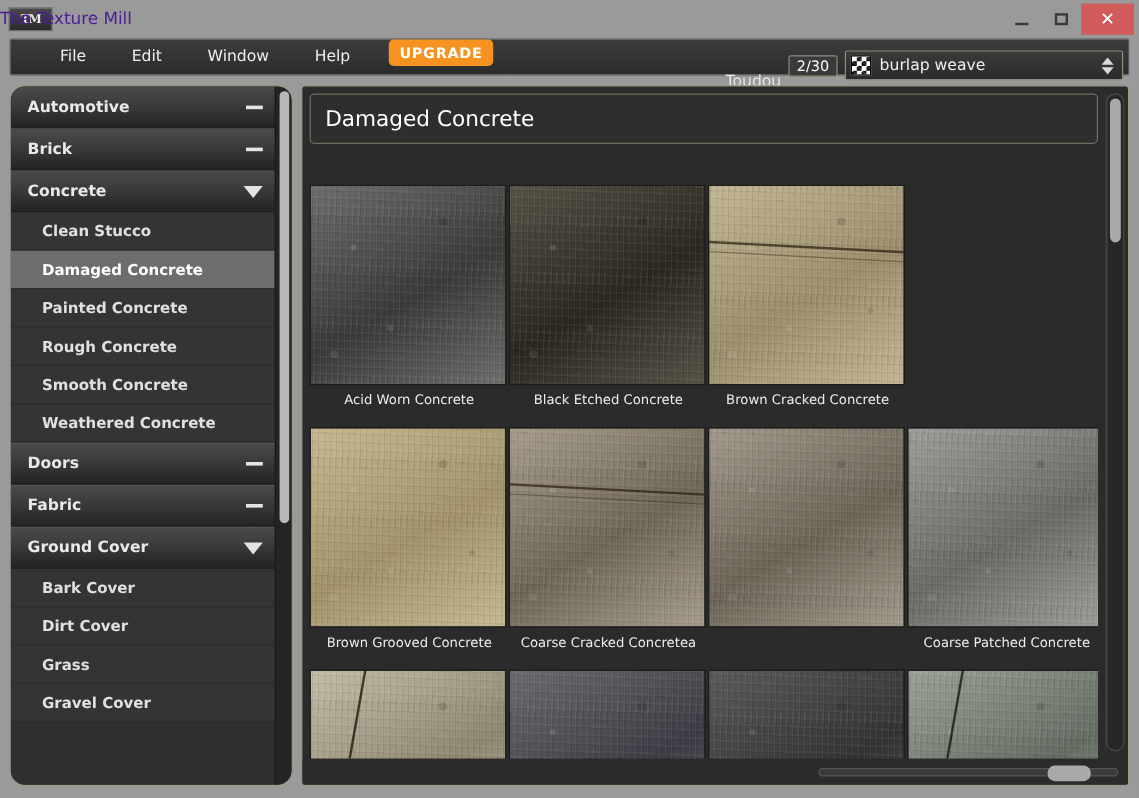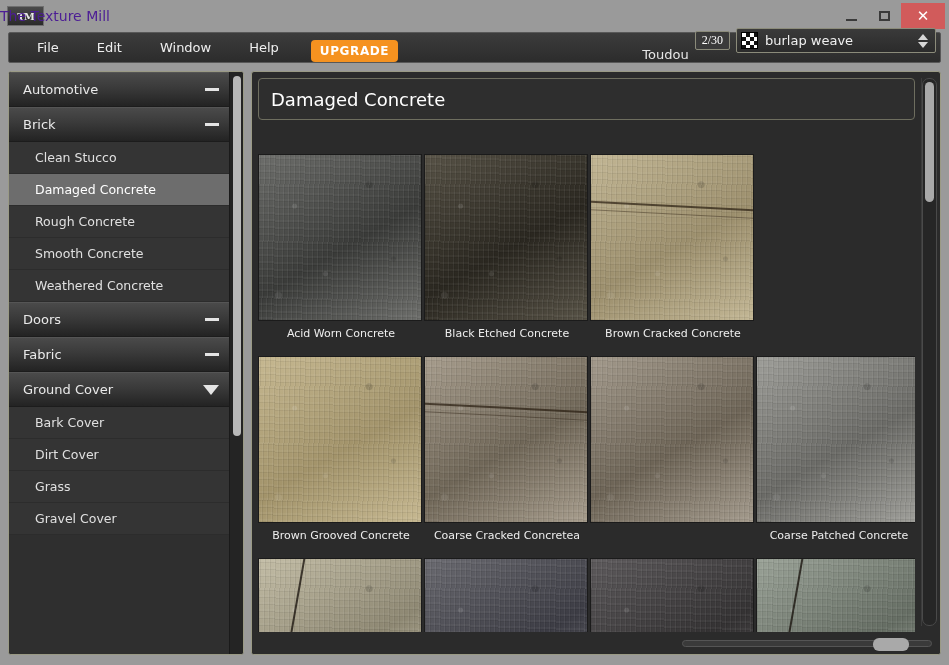--- a/index.html
+++ b/index.html
@@ -59,22 +59,23 @@
     height: 26px; align-self: center; margin-right: 4px;
   }
 
   
   .menubar {
     height: 31px; flex: 0 0 31px;
     margin: 0 8px;
     background: linear-gradient(#3c3c3c, #2c2c2c);
     border: 1px solid #585858;
     border-radius: 2px;
-    display: flex; align-items: flex-end;
-    position: relative;
+    display: flex; align-items: flex-start;
+    position: relative;
+    padding-left: 13px;
   }
   .menu-item {
     color: #efefef; font-size: 13px;
     padding: 0 14px; margin-left: 10px;
     line-height: 29px;
   }
   .menu-item:first-child { margin-left: 14px; }
   .upgrade-btn {
     background: #f59220; color: #ffffff;
     font-size: 12px; font-weight: bold; letter-spacing: 0.6px;
@@ -83,24 +84,24 @@
   }
 
   .menubar-right {
     margin-left: auto; display: flex; align-items: center; gap: 6px;
     padding-right: 4px;
   }
   .toudou-label { color: #e6e6e6; font-size: 13px; margin-top: 28px; }
   .toudou-count {
     background: #3a3a3a; border: 1px solid #8b8b7a;
     color: #ffffff; font-size: 12px;
-    padding: 1px 6px; border-radius: 2px; font-family: Liberation Serif, serif;
+    padding: 1px 6px; border-radius: 2px;
   }
   .texture-select {
-    width: 200px; height: 25px;
+    width: 232px; height: 25px;
     background: linear-gradient(#3a3a3a, #2b2b2b);
     border: 1px solid #8b8b7a; border-radius: 2px;
     display: flex; align-items: center; gap: 7px;
     padding: 0 4px;
     position: relative;
   }
   .checker-swatch {
     width: 17px; height: 17px; flex: 0 0 17px;
     background-color: #ffffff;
     background-image:
@@ -127,24 +128,25 @@
     flex: 1; display: flex; gap: 7px;
     padding: 8px 8px 10px 8px;
     min-height: 0;
   }
 
   
   .sidebar-wrap {
     width: 236px; flex: 0 0 236px;
     background: #2d2d2d;
     border: 1px solid #9a9a85;
-    border-radius: 3px;
+    border-radius: 13px;
     display: flex;
     overflow: hidden;
     position: relative;
+    font-weight: bold;
   }
   .sidebar-list {
     flex: 1; overflow: hidden;
     background: #2f2f2f;
   }
   .cat-header {
     height: 35px; display: flex; align-items: center;
     padding: 0 10px 0 14px;
     background: linear-gradient(#4a4a4a 0%, #3a3a3a 45%, #232323 100%);
     border-top: 1px solid #555;
@@ -346,25 +348,32 @@
     <div class="sidebar-wrap">
       <div class="sidebar-list" id="sidebar-list">
           <div class="cat-header">
             <span>Automotive</span>
             <span class="glyph-minus"></span>
           </div>
           <div class="cat-header">
             <span>Brick</span>
             <span class="glyph-minus"></span>
           </div>
+          <div class="cat-header">
+            <span>Concrete</span>
+            <span class="glyph-caret"></span>
+          </div>
           <div class="cat-item">
             <span>Clean Stucco</span>
           </div>
           <div class="cat-item selected">
             <span>Damaged Concrete</span>
+          </div>
+          <div class="cat-item">
+            <span>Painted Concrete</span>
           </div>
           <div class="cat-item">
             <span>Rough Concrete</span>
           </div>
           <div class="cat-item">
             <span>Smooth Concrete</span>
           </div>
           <div class="cat-item">
             <span>Weathered Concrete</span>
           </div>

